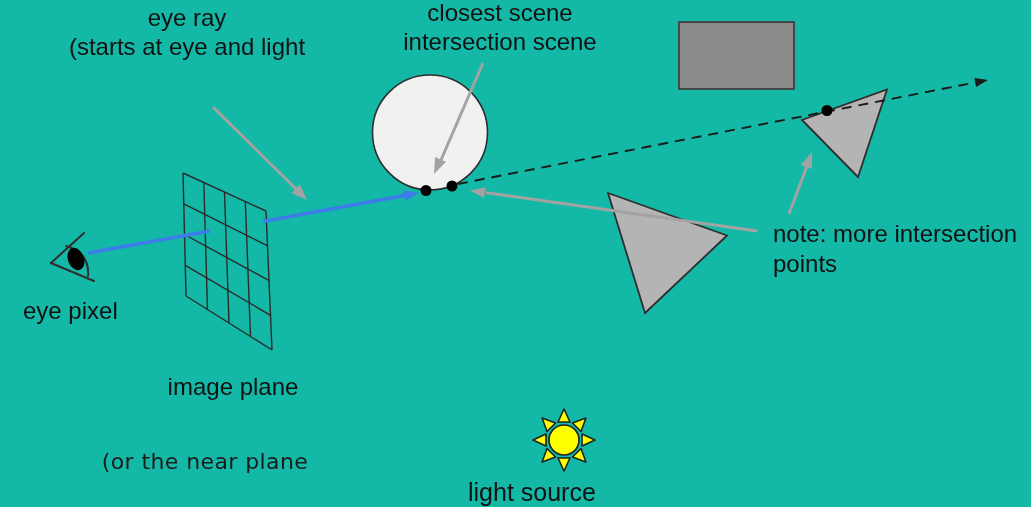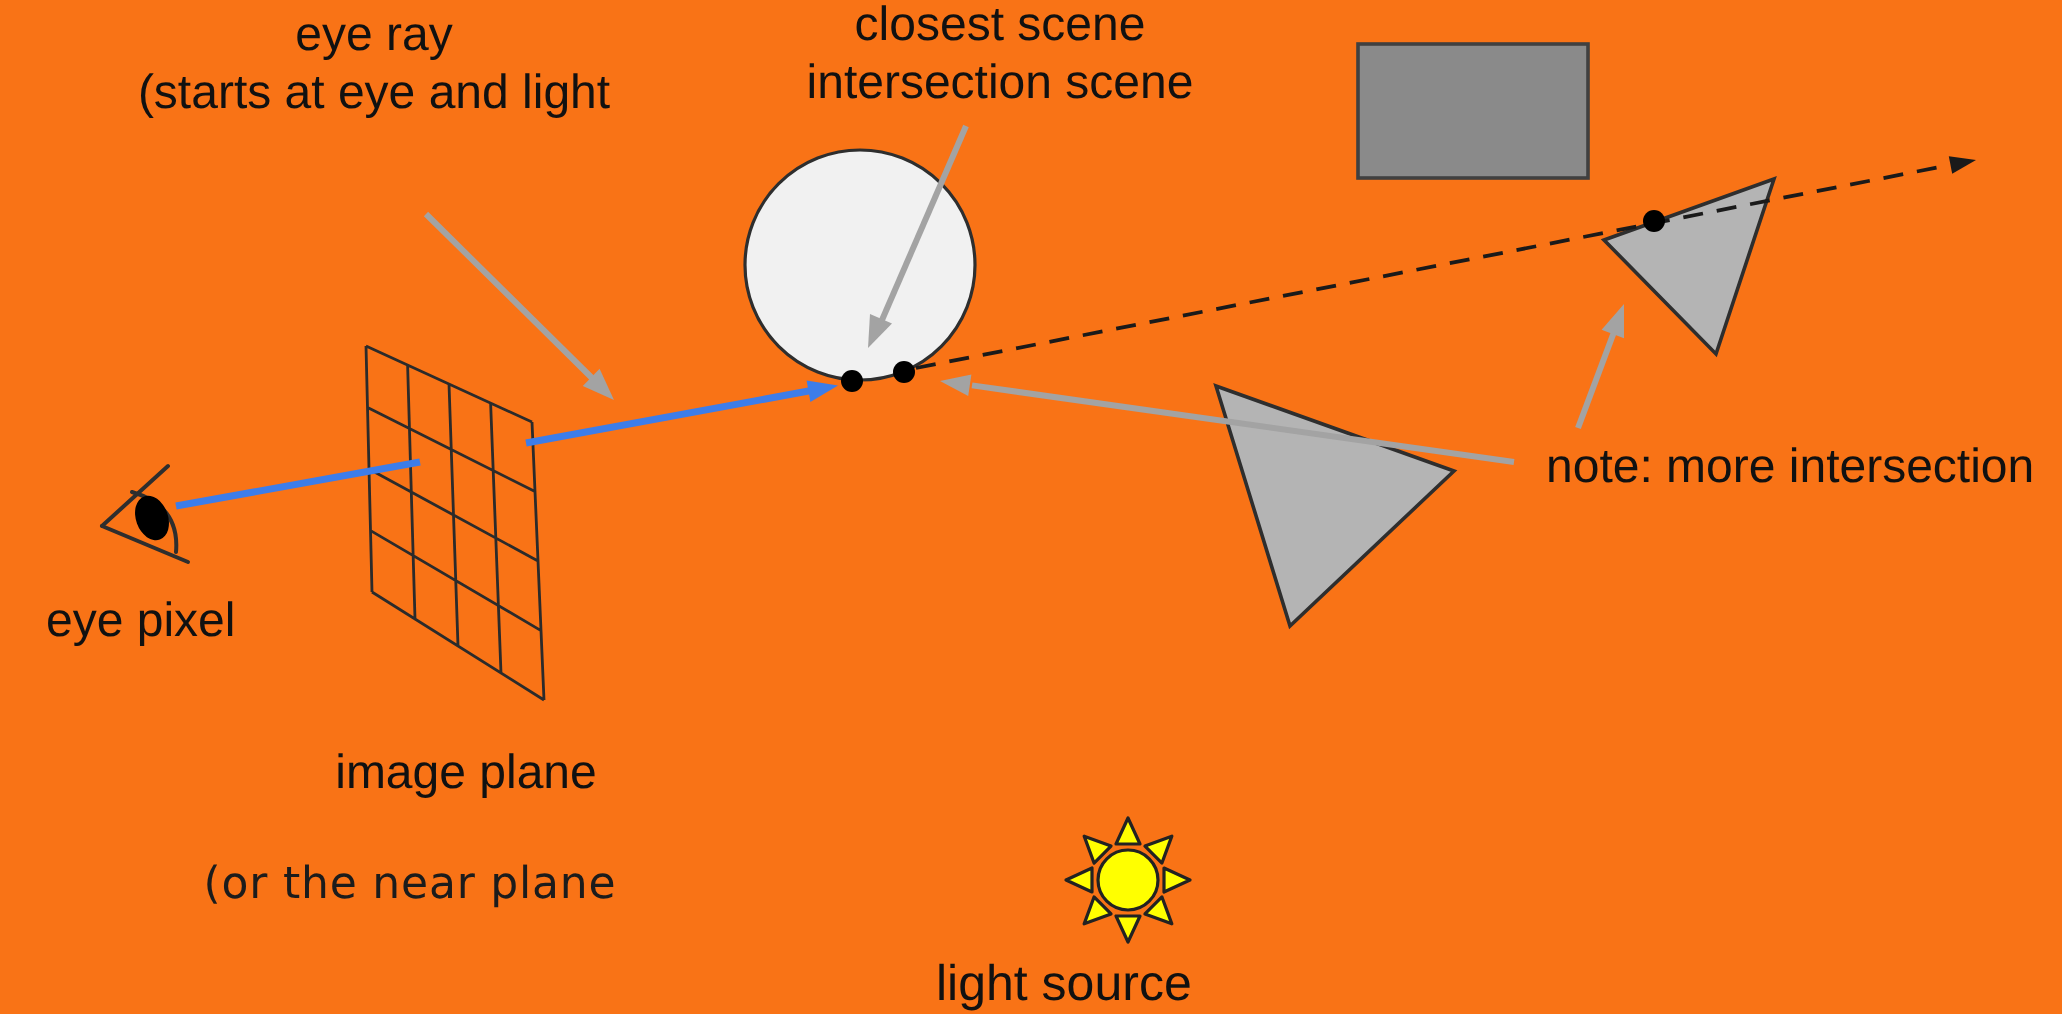--- a/index.html
+++ b/index.html
@@ -1,37 +1,38 @@
 <!DOCTYPE html>
 <html style="--ray-blue: #3d7de9; --connector-gray: #a3a3a3; --shape-gray: #b4b4b4; --rect-gray: #8a8a8a; --sphere-fill: #f1f1f1; --outline-dark: #2e2e2e; --sun-yellow: #ffff00; --dashed-black: #1a1a1a; --text: #111111;"><head>
 <meta charset="utf-8">
 <style>
   html,body{margin:0;padding:0;background:#ffffff;}
   #stage{
     position:relative;
     width:1031px;height:507px;
     overflow:hidden;
-    background:#f97316;
+    background:#14b8a6;
     font-family:"Liberation Sans",sans-serif;
   }
   #diagram-svg{position:absolute;left:0;top:0;}
   .label{
     position:absolute;
     color:var(--text,#111);
     font-size:24px;
     line-height:29px;
     white-space:nowrap;
   }
   .centered{text-align:center;}
   .geofont{
     font-family:"DejaVu Sans",sans-serif;
     font-size:22px;
     line-height:30px;
     letter-spacing:0.4px;
     color:#1c1c1c;
+    margin-top:19px;
   }
 </style>
 </head>
 <body>
 
 <div id="stage">
 
   <svg id="diagram-svg" width="1031" height="507" viewBox="0 0 1031 507">
 
     <circle cx="430" cy="132.5" r="57.5" style="fill:var(--sphere-fill);stroke:var(--outline-dark);stroke-width:1.6"></circle>
@@ -123,17 +124,18 @@
   <div class="label" style="left:23px;top:296px;">eye pixel</div>
 
   <div class="label centered" style="left:133px;top:372px;width:200px;">image plane</div>
 
   <div class="label centered geofont" style="left:25px;top:428px;width:360px;">
     <div>(or the near plane</div>
   </div>
 
   <div class="label" style="left:773px;top:219px;line-height:30px;">
     <div>note: more intersection</div>
+    <div>points</div>
   </div>
 
   <div class="label" style="left:468px;top:478px;font-size:25px;">light source</div>
 
 </div>
 
 </body></html>

